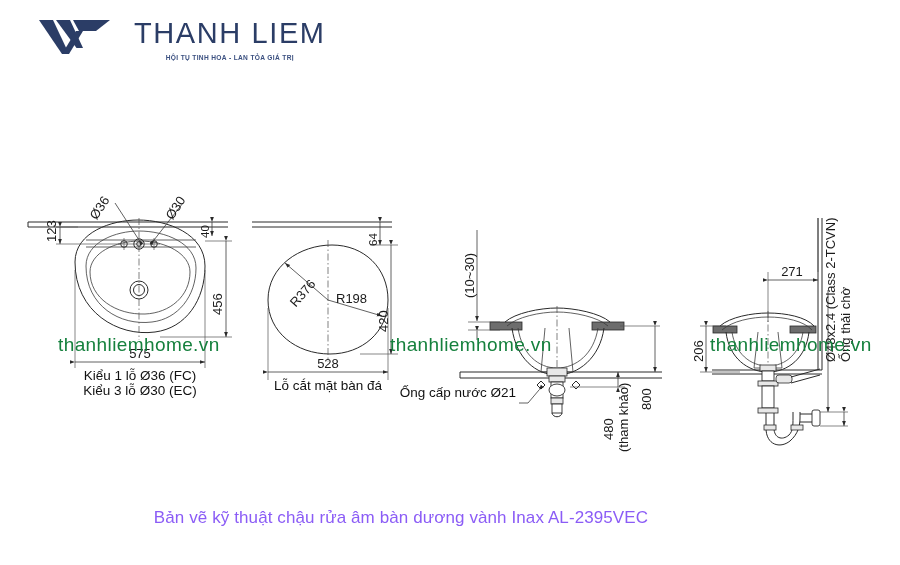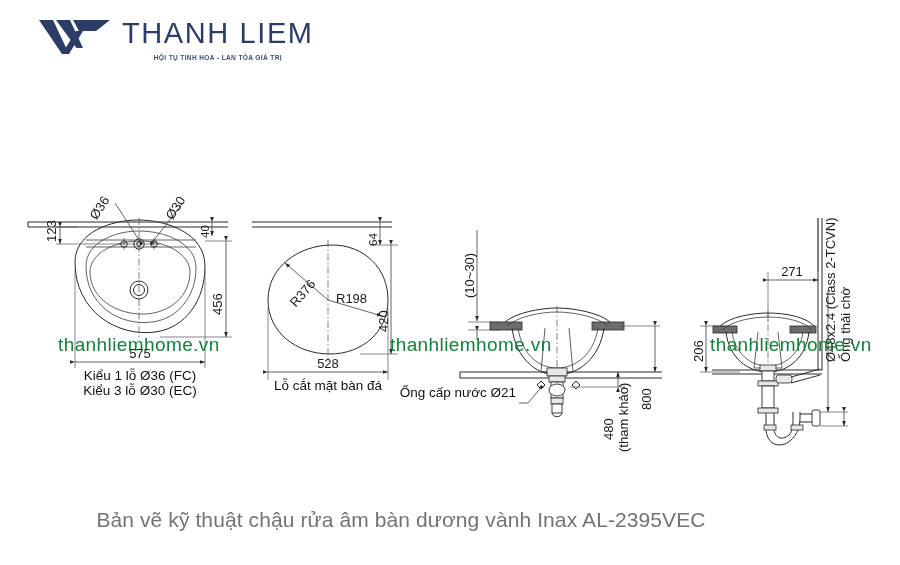--- a/index.html
+++ b/index.html
@@ -22,21 +22,21 @@
     width: 900px; height: 86px;
   }
   #logo-block {
     position: absolute;
     left: 36px; top: 14px;
     display: flex;
     align-items: flex-start;
   }
   #logo-mark { width: 78px; height: 50px; display:block; }
   #logo-text-wrap {
-    margin-left: 8px;
+    margin-left: 20px;
     padding-top: 5px;
     display: flex;
     flex-direction: column;
     align-items: center;
     justify-content: space-between;
   }
   #logo-title {
     font-size: 29px;
     letter-spacing: 1.6px;
     color: #2b3d66;
@@ -98,22 +98,22 @@
   #wm-left   { left: 58px;  top: 334px; }
   #wm-center { left: 390px; top: 334px; }
   #wm-right  { left: 710px; top: 334px; }
 
   
   #caption {
     position: absolute;
     left: 0; top: 508px;
     width: 802px;
     text-align: center;
-    font-size: 21px;
-    color: #737373;
+    font-size: 17px;
+    color: #8b5cf6;
     font-family: "Liberation Sans", sans-serif;
     letter-spacing: 0.1px;
   }
 </style>
 </head>
 <body>
 
 <div id="header">
   <div id="logo-block">
     <svg id="logo-mark" viewBox="0 0 78 50">

